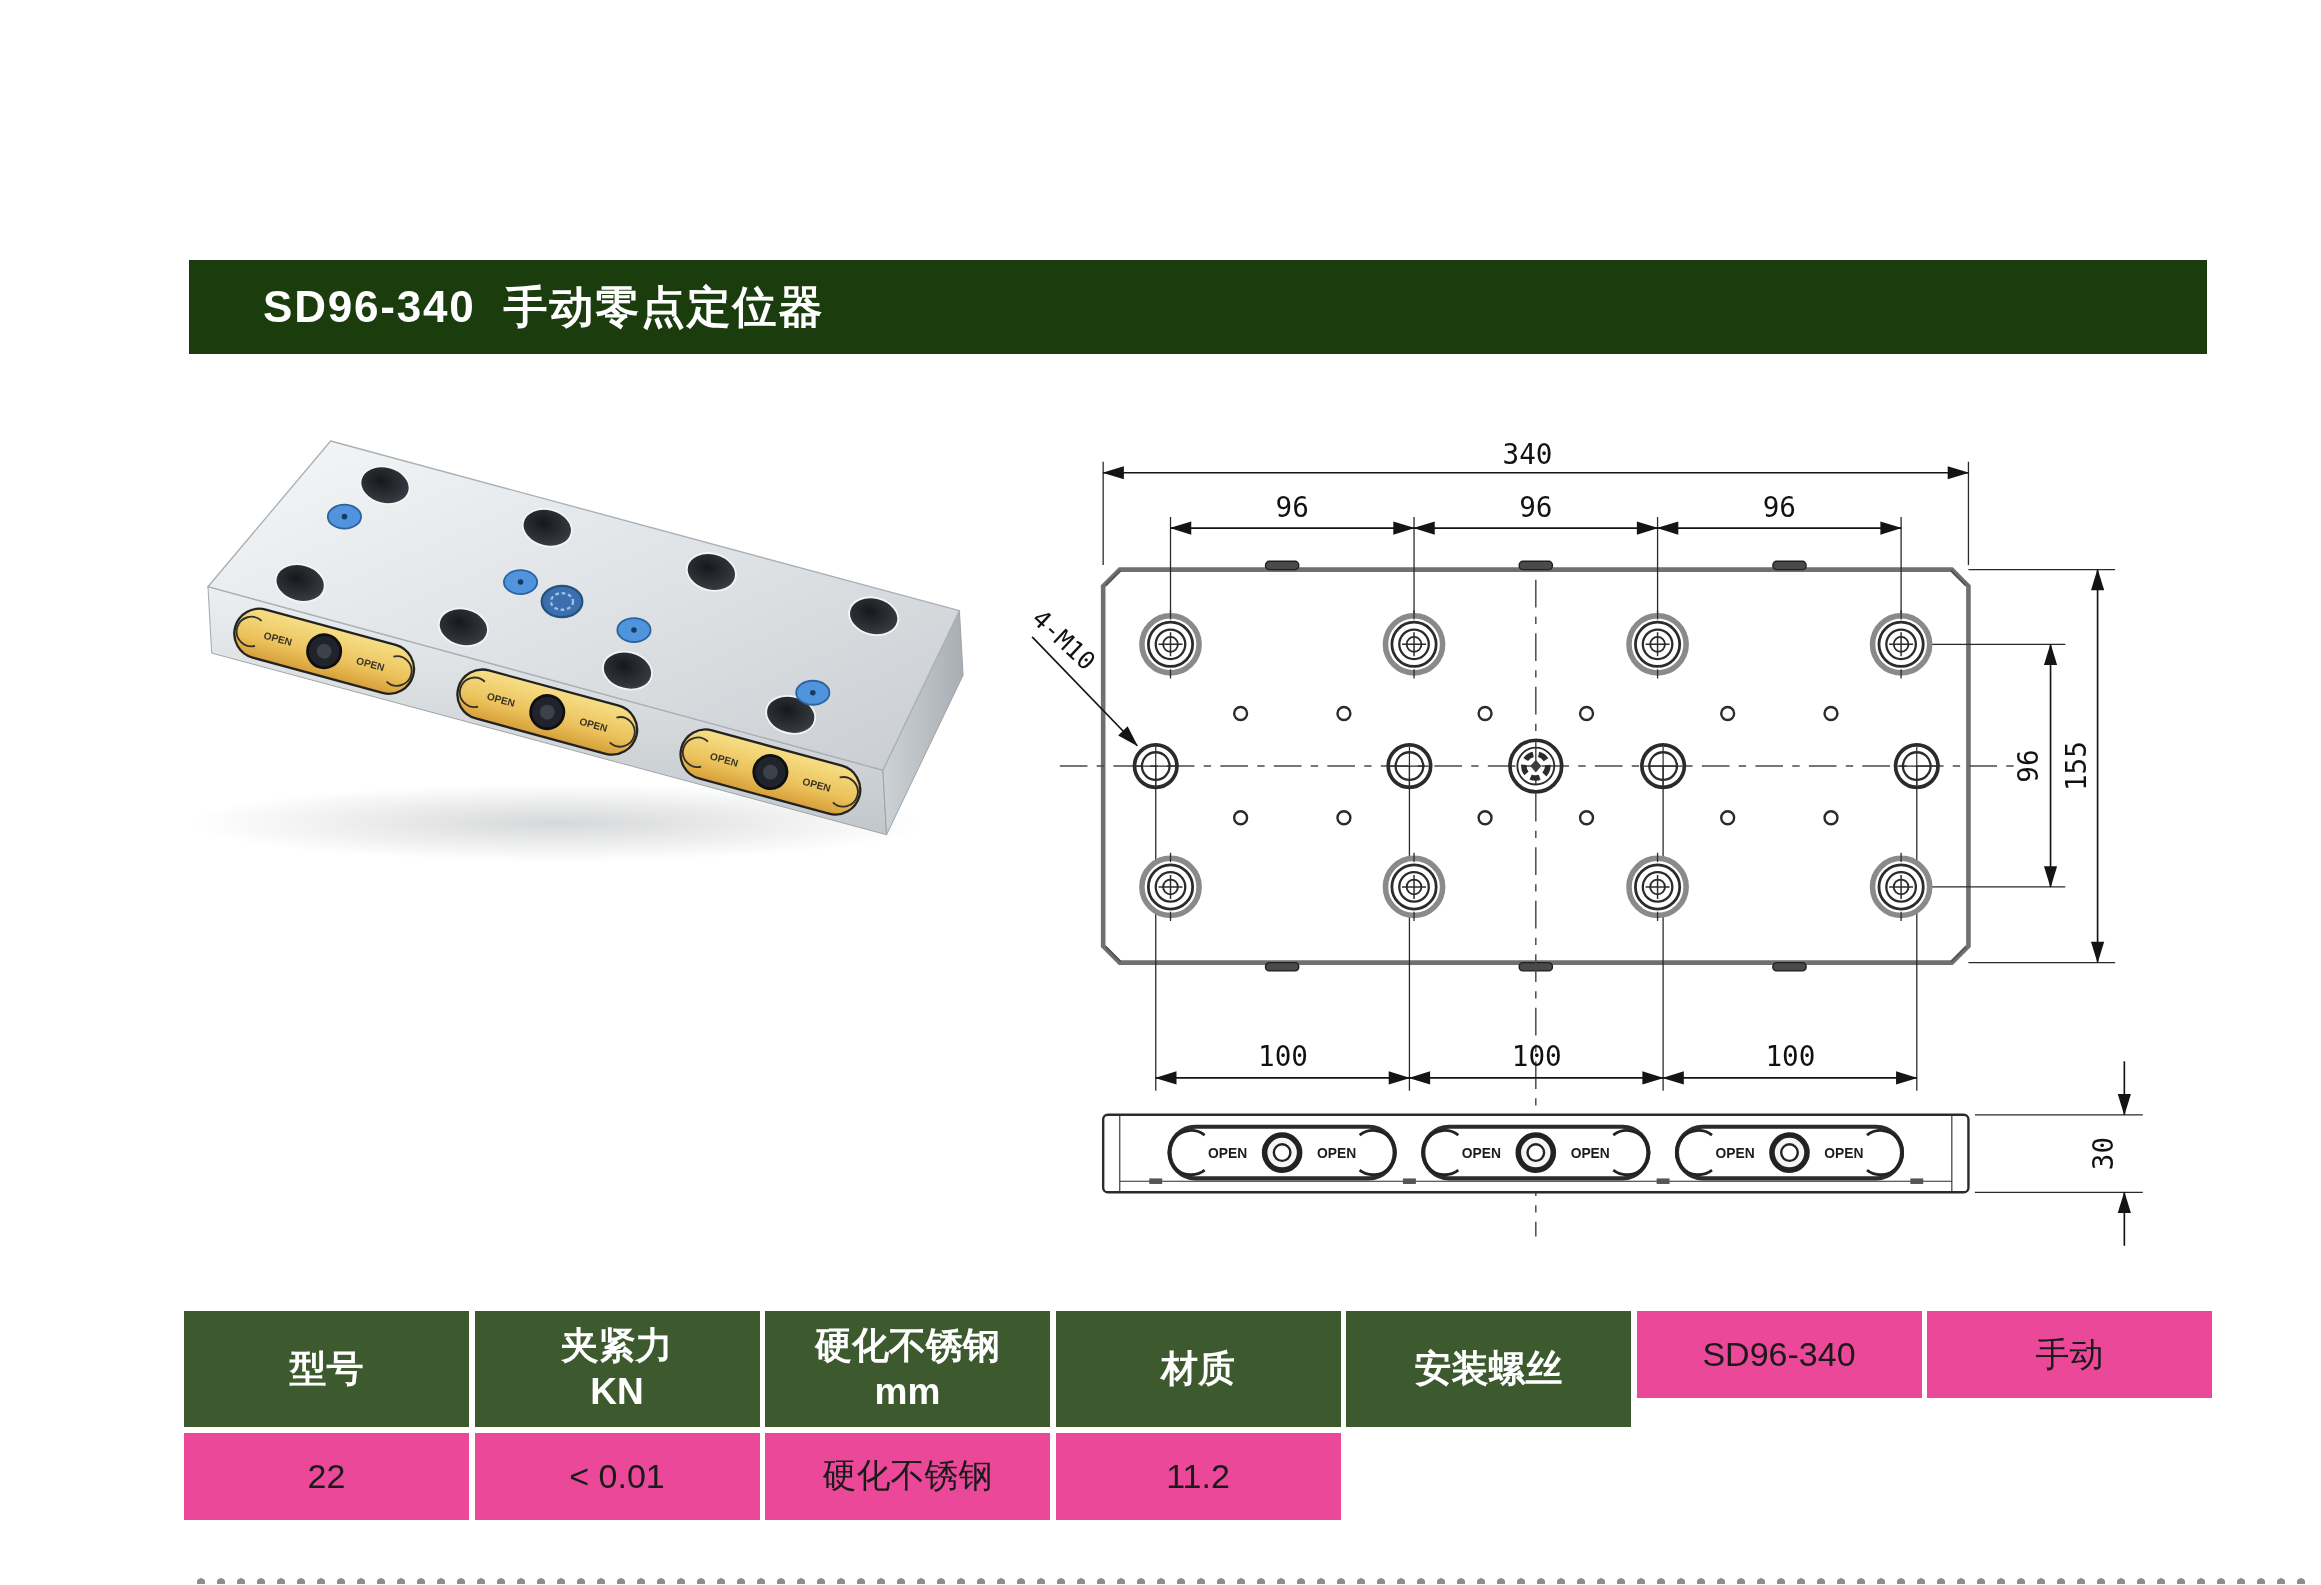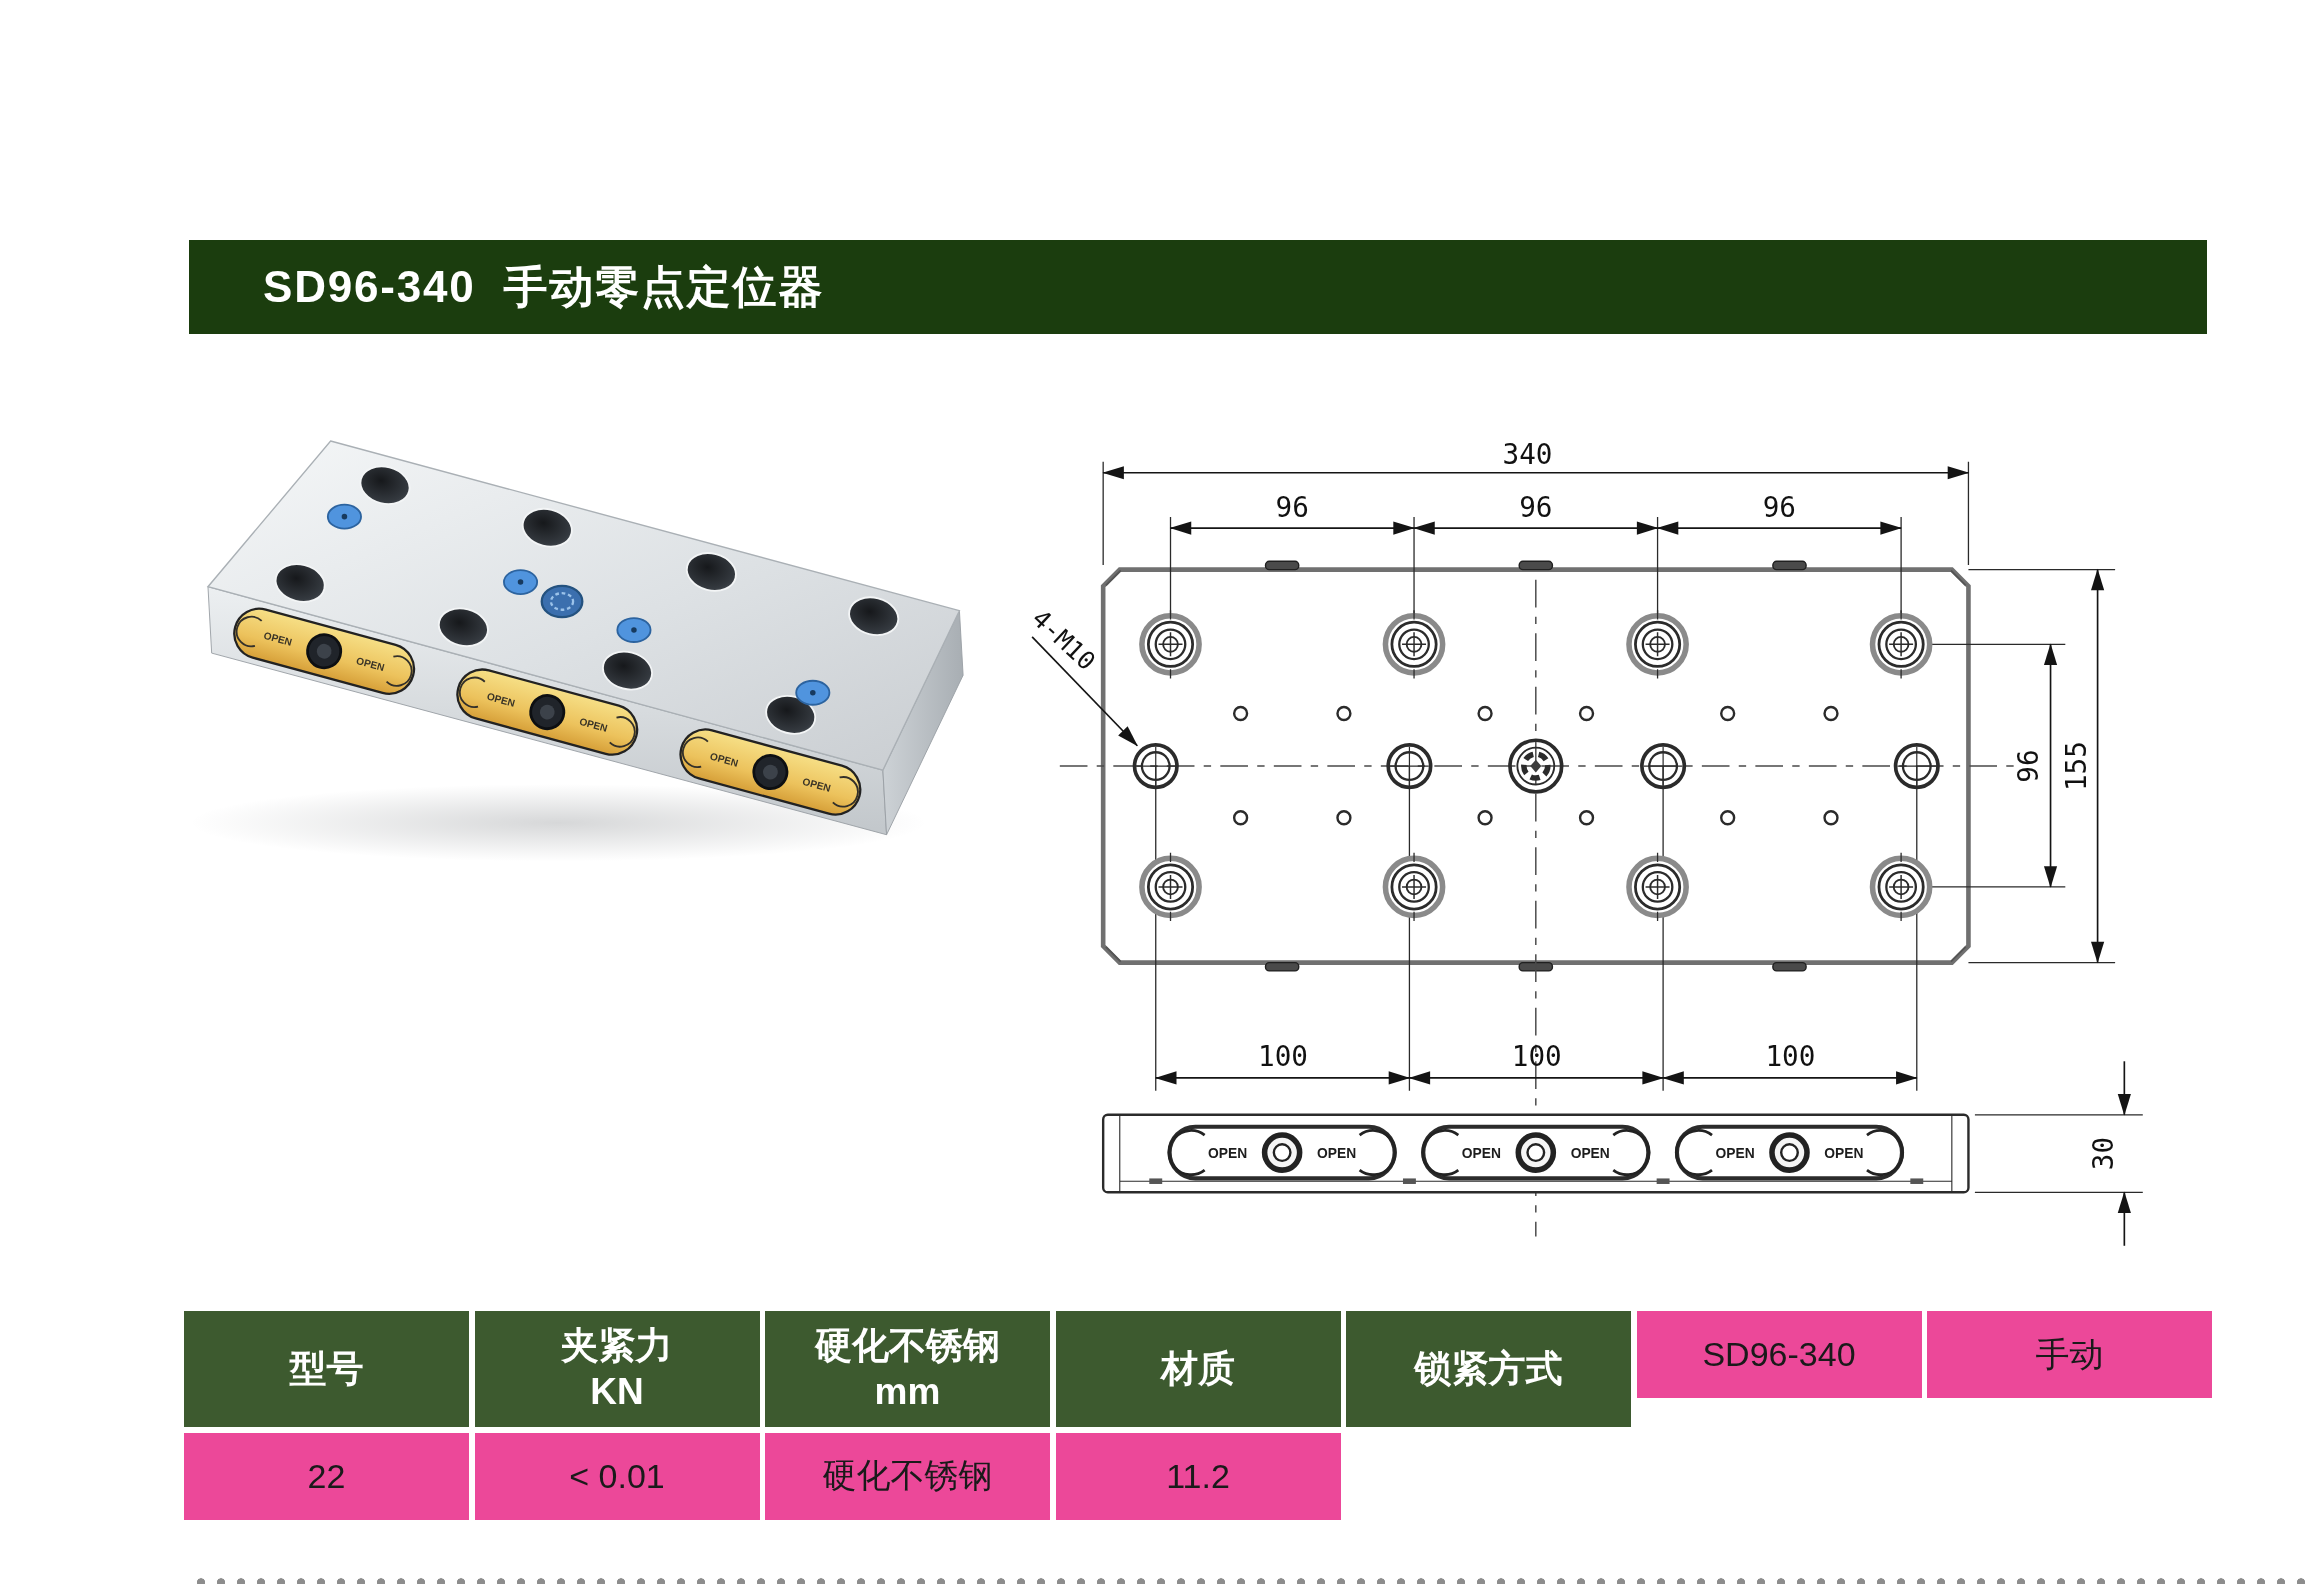--- a/index.html
+++ b/index.html
@@ -1,19 +1,19 @@
 <!DOCTYPE html>
 <html style="font-size:14.8px"><head>
 <meta charset="utf-8">
 <style>
   html,body{margin:0;padding:0;background:#fff;}
   .page{position:relative;width:2321px;height:1586px;background:#ffffff;overflow:hidden;
         font-family:"Liberation Sans","DejaVu Sans",sans-serif;}
   
-  .banner{position:absolute;left:189px;top:240px;width:2018px;height:94px;
+  .banner{position:absolute;left:189px;top:260px;width:2018px;height:94px;
           background:#1b3d0e;display:flex;align-items:center;}
   .banner .title{color:#ffffff;font-size:44px;font-weight:700;letter-spacing:1.8px;
                  padding-left:74px;white-space:pre;}
   
   .spec-table{position:absolute;left:184px;top:1311px;width:2028px;
               display:grid;grid-template-columns:repeat(7,1fr);grid-auto-rows:auto;
               column-gap:5.5px;row-gap:5.5px;}
   .th{height:116px;background:#3d5a2f;color:#ffffff;font-size:37px;font-weight:700;
       display:flex;flex-direction:column;align-items:center;justify-content:center;
       line-height:1.25;text-align:center;}
@@ -299,21 +299,21 @@
     </div>
     <div class="th">
       <span>硬化不锈钢</span>
         <span>mm</span>
     </div>
     <div class="th">
       <span>材质</span>
         <span></span>
     </div>
     <div class="th">
-      <span>锁紧方式</span>
+      <span>安装螺丝</span>
         <span></span>
     </div>
 
     <div class="td">SD96-340</div>
     <div class="td">手动</div>
     <div class="td">22</div>
     <div class="td">&lt; 0.01</div>
     <div class="td">硬化不锈钢</div>
     <div class="td">11.2</div>
   </div>

